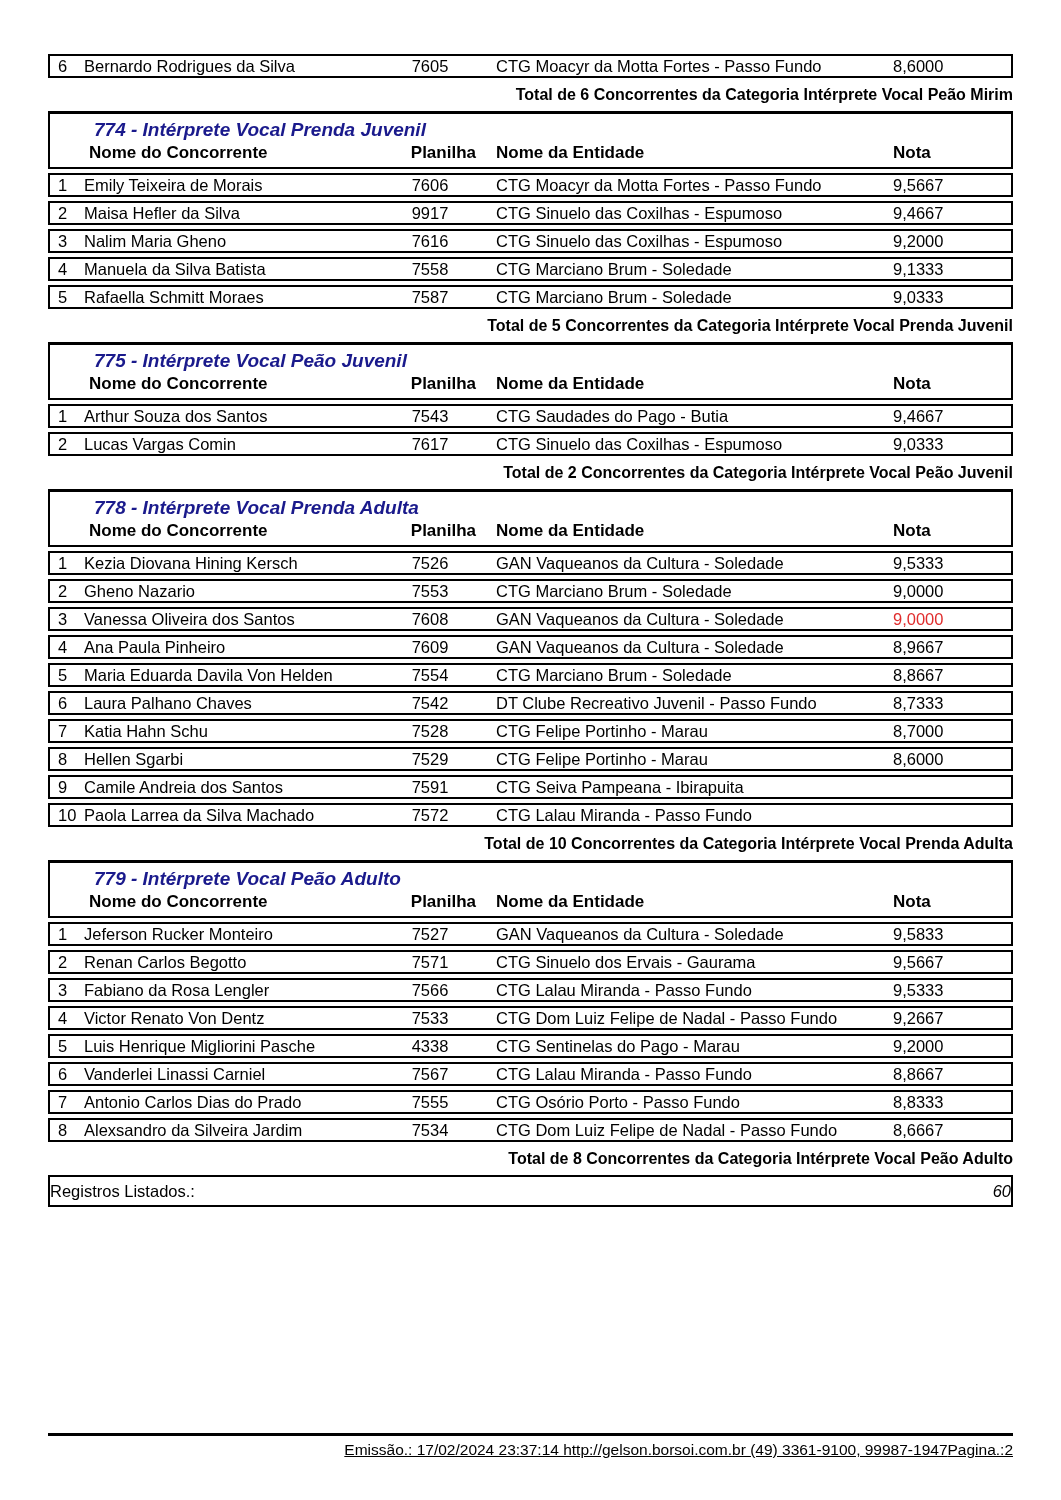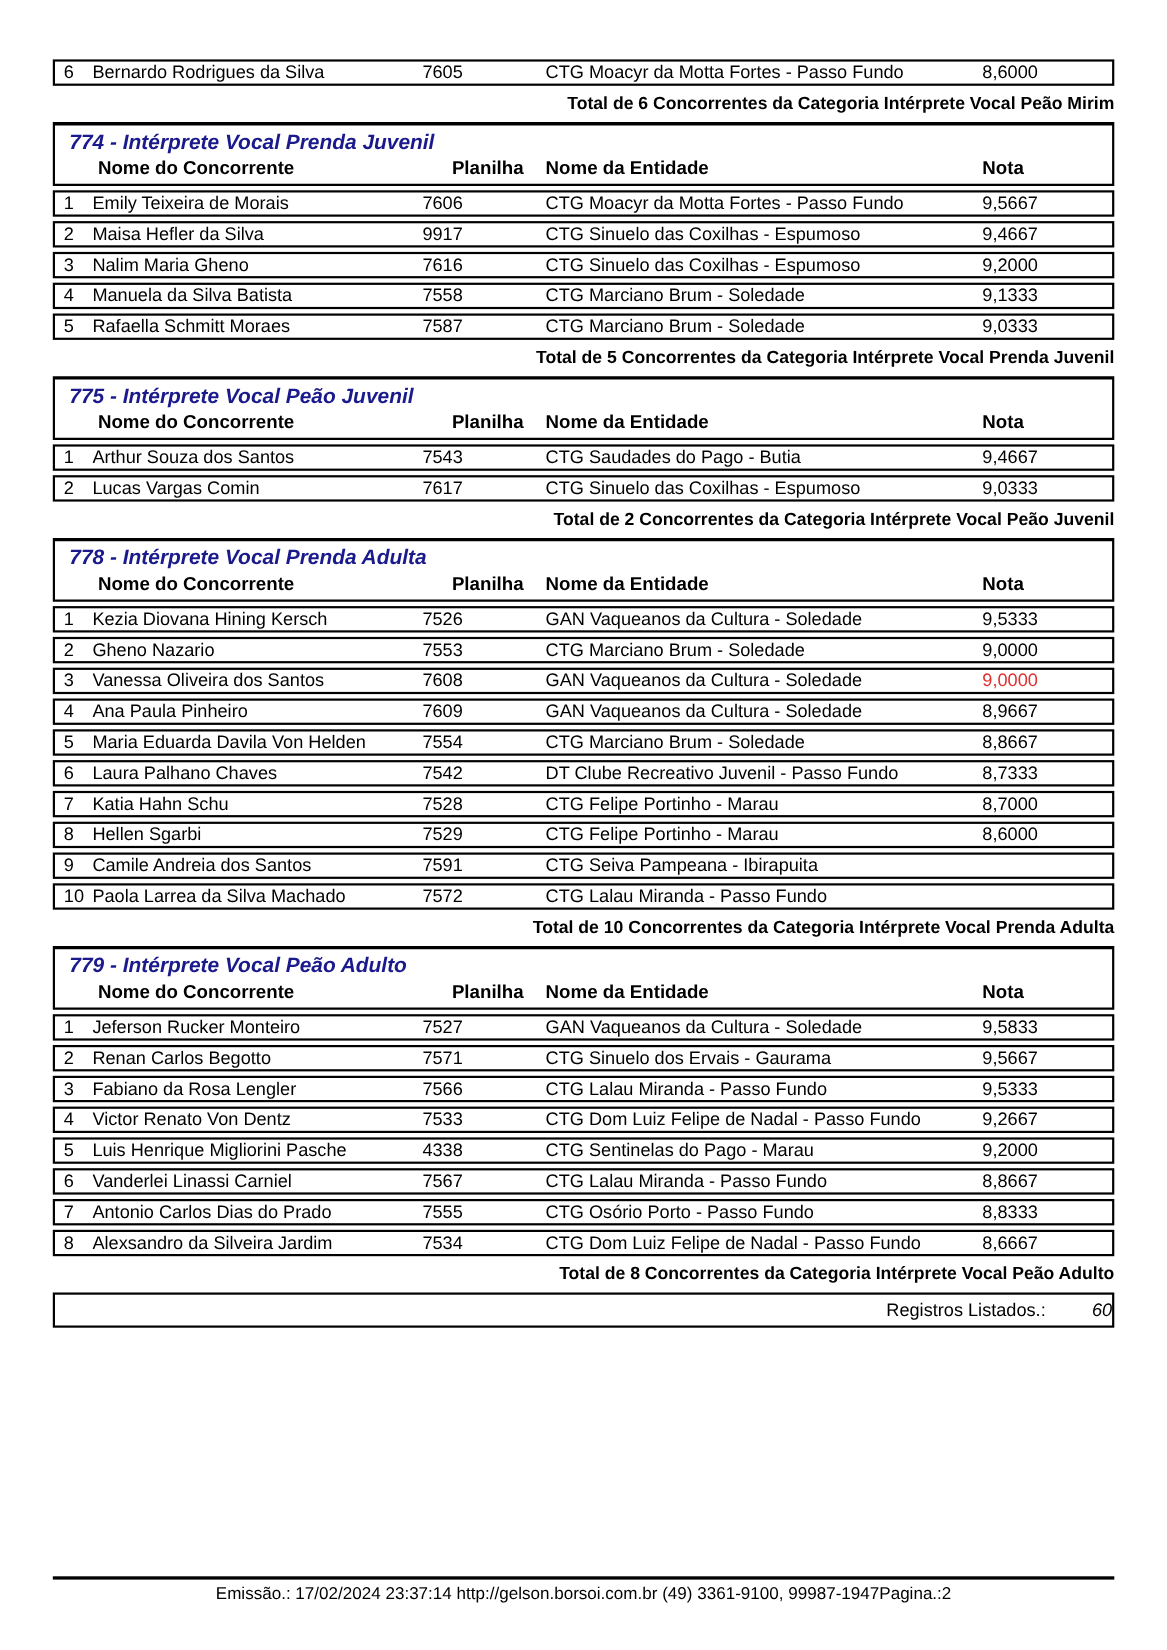--- a/index.html
+++ b/index.html
@@ -26,33 +26,33 @@
     margin-top: 4px;
     font-size: 16.5px;
     line-height: 20px;
     background: #fff;
     white-space: nowrap;
   }
   .rows .row:first-child { margin-top: 4px; }
   .orphan .row { margin-top: 0; }
   .c-pos      { padding-left: 8px; }
   .c-name     { overflow: hidden; }
-  .c-planilha { text-align: left; }
+  .c-planilha { text-align: center; }
   .c-entity   { overflow: hidden; }
   .c-nota     { text-align: left; padding-right: 3px; }
   .c-nota.red { color: #e02d2d; }
   
   .secbox {
     border: 2px solid #000;
     border-top-width: 3px;
     padding: 4px 0 3px 0;
     background: #fff;
   }
   .sec-title {
-    padding-left: 13px;
+    padding-left: 44px;
     font-size: 19px;
     font-weight: bold;
     font-style: italic;
     color: #1a1a8c;
     line-height: 24px;
     white-space: nowrap;
   }
   .colheads {
     display: grid;
     grid-template-columns: 34px 300px 92px 20px 1fr 118px;
@@ -74,37 +74,38 @@
     margin: 7px 0 7px 0;
     white-space: nowrap;
   }
   
   .registros {
     border: 2px solid #000;
     height: 32px;
     margin-top: 6px;
     display: flex;
     align-items: center;
-    justify-content: flex-end;
+    justify-content: space-between;
     gap: 42px;
     font-size: 16.5px;
     background: #fff;
   }
   .registros .value { font-style: italic; }
   
   .footer {
     position: absolute;
     left: 48px; right: 48px;
     top: 1433px;
     border-top: 3px solid #000;
     padding-top: 5px;
     display: flex;
-    justify-content: center;
+    justify-content: flex-end;
     font-size: 15.5px;
     white-space: nowrap;
+    text-decoration: underline;
   }
 </style>
 </head>
 <body>
 
 <main class="page">
   <section class="orphan">
     <div class="rows" id="orphan-rows">
         <div class="row">
           <span class="c-pos">6</span>

